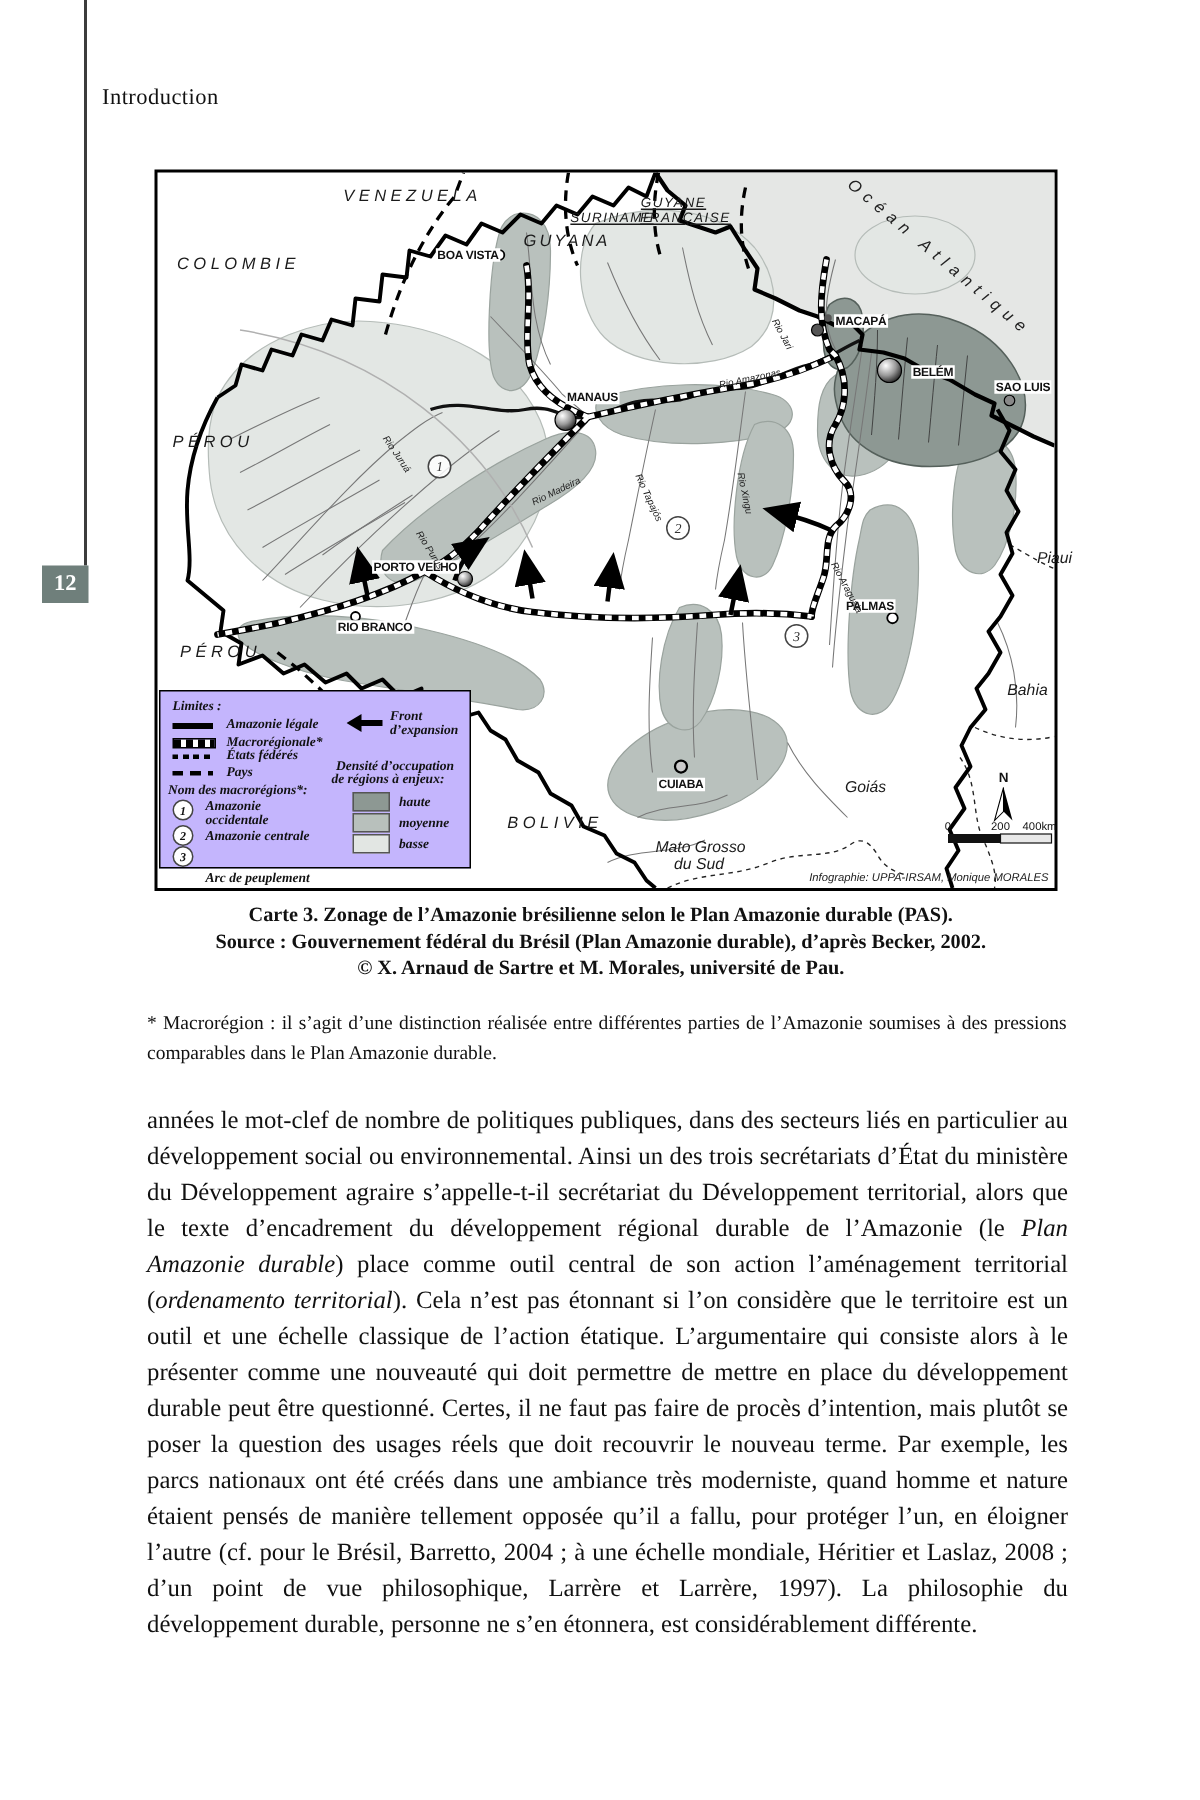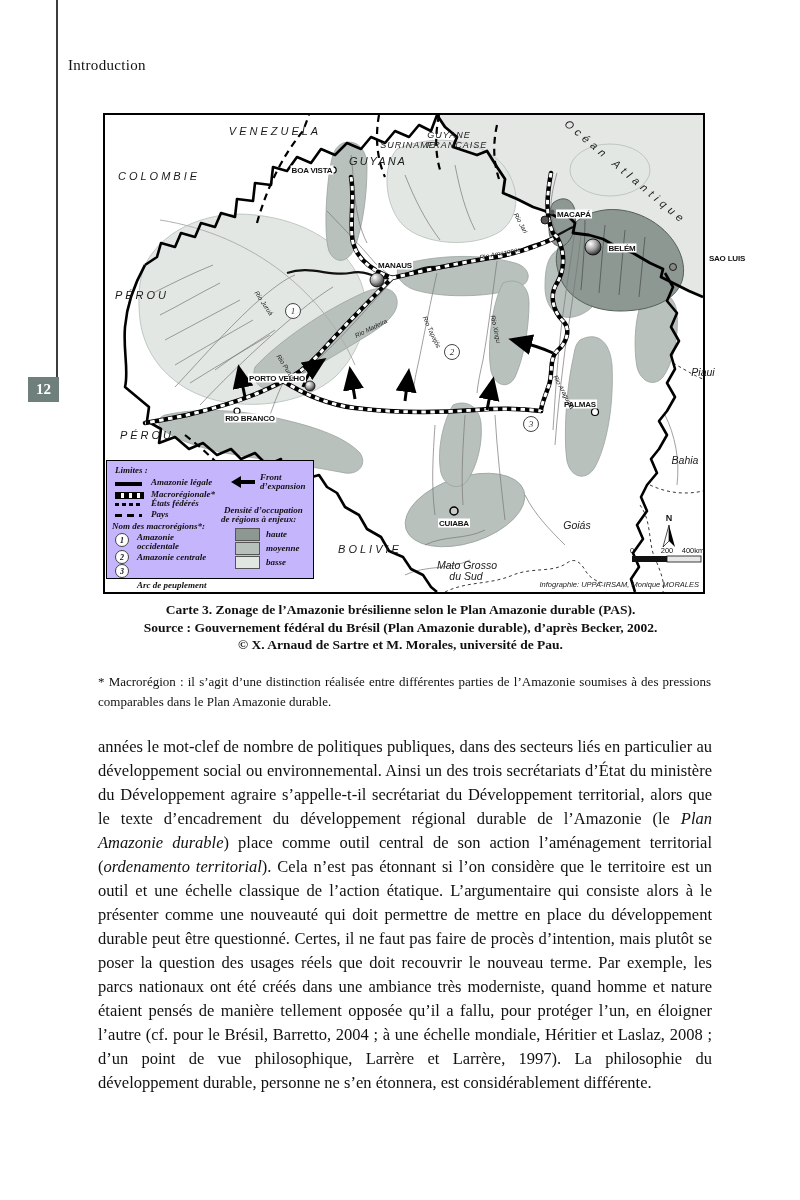--- a/index.html
+++ b/index.html
@@ -8,21 +8,21 @@
   .vrule{position:absolute;left:56px;top:0;width:2px;height:377px;background:#3c3c3c;}
   .header{position:absolute;left:68px;top:57px;font-size:15px;letter-spacing:.3px;}
   .pagenum{position:absolute;left:28px;top:377px;width:31px;height:25px;background:#6f7f7b;
            color:#fff;font-weight:700;font-size:15px;display:flex;align-items:center;justify-content:center;}
   .map{position:absolute;left:103px;top:113px;width:598px;height:477px;border:2px solid #000;
        box-sizing:content-box;background:#fff;}
   .map svg.geo{position:absolute;left:0;top:0;}
   .lbl{position:absolute;transform:translate(-50%,-50%);white-space:nowrap;}
   .country{font-family:"Liberation Sans",sans-serif;font-style:italic;font-size:11px;
            letter-spacing:3px;color:#1a1a1a;}
-  .country.sm{font-size:9px;letter-spacing:1px;}
+  .country.sm{font-size:9px;letter-spacing:1px;text-decoration:underline;}
   .state{font-family:"Liberation Sans",sans-serif;font-style:italic;font-size:10.5px;color:#1a1a1a;}
   .city{font-family:"Liberation Sans",sans-serif;font-weight:700;font-size:8px;
         background:#fff;padding:0 1px;letter-spacing:-.2px;}
   .river{font-family:"Liberation Sans",sans-serif;font-style:italic;font-size:6.5px;color:#222;}
   .ocean-lbl{font-family:"Liberation Sans",sans-serif;font-style:italic;font-size:11px;
              letter-spacing:4.5px;color:#222;transform:translate(-50%,-50%) rotate(40deg);}
   .regnum{width:14px;height:14px;border:1.3px solid #444;border-radius:50%;background:rgba(255,255,255,.85);
           display:flex;align-items:center;justify-content:center;font-size:9px;font-style:italic;color:#333;}
   .legend{position:absolute;left:1px;top:345px;width:206px;height:117px;background:#c4b5fd;
           border:1.5px solid #000;font-style:italic;font-weight:700;font-size:9px;color:#111;}
@@ -218,21 +218,21 @@
 
     <div class="lbl state" style="left:584px;top:257px;margin-left:14px;">Piaui</div>
     <div class="lbl state" style="left:580px;top:345px;">Bahia</div>
     <div class="lbl state" style="left:472px;top:410px;">Goiás</div>
     <div class="lbl state" style="left:362px;top:450px;">Mato Grosso</div>
     <div class="lbl state" style="left:361px;top:461px;">du Sud</div>
 
     <div class="lbl city" style="left:207px;top:55px;">BOA VISTA</div>
     <div class="lbl city" style="left:469px;top:99px;">MACAPÁ</div>
     <div class="lbl city" style="left:517px;top:133px;">BELÉM</div>
-    <div class="lbl city" style="left:577px;top:143px;margin-left:45px;">SAO LUIS</div>
+    <div class="lbl city" style="left:577px;top:143px;">SAO LUIS</div>
     <div class="lbl city" style="left:290px;top:150px;">MANAUS</div>
     <div class="lbl city" style="left:172px;top:263px;">PORTO VELHO</div>
     <div class="lbl city" style="left:145px;top:303px;">RIO BRANCO</div>
     <div class="lbl city" style="left:475px;top:289px;">PALMAS</div>
     <div class="lbl city" style="left:349px;top:408px;">CUIABA</div>
 
     <div class="lbl river" style="left:416px;top:108px;transform:translate(-50%,-50%) rotate(62deg);">Rio Jari</div>
     <div class="lbl river" style="left:395px;top:138px;transform:translate(-50%,-50%) rotate(-12deg);">Rio Amazonas</div>
     <div class="lbl river" style="left:266px;top:213px;transform:translate(-50%,-50%) rotate(-26deg);">Rio Madeira</div>
     <div class="lbl river" style="left:327px;top:217px;transform:translate(-50%,-50%) rotate(65deg);">Rio Tapajós</div>

